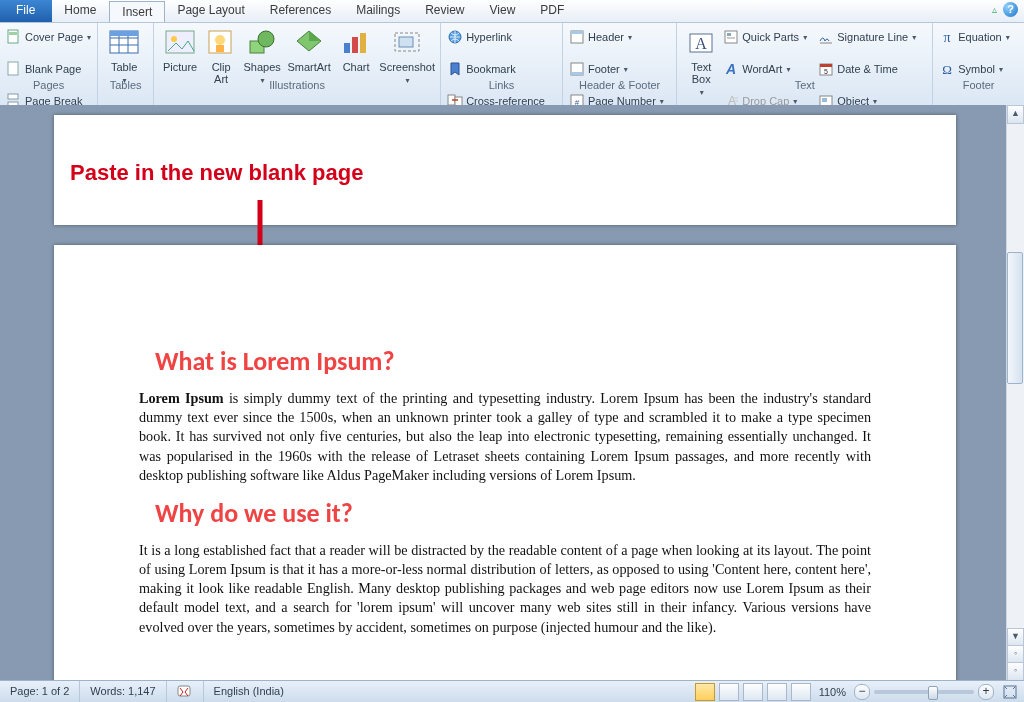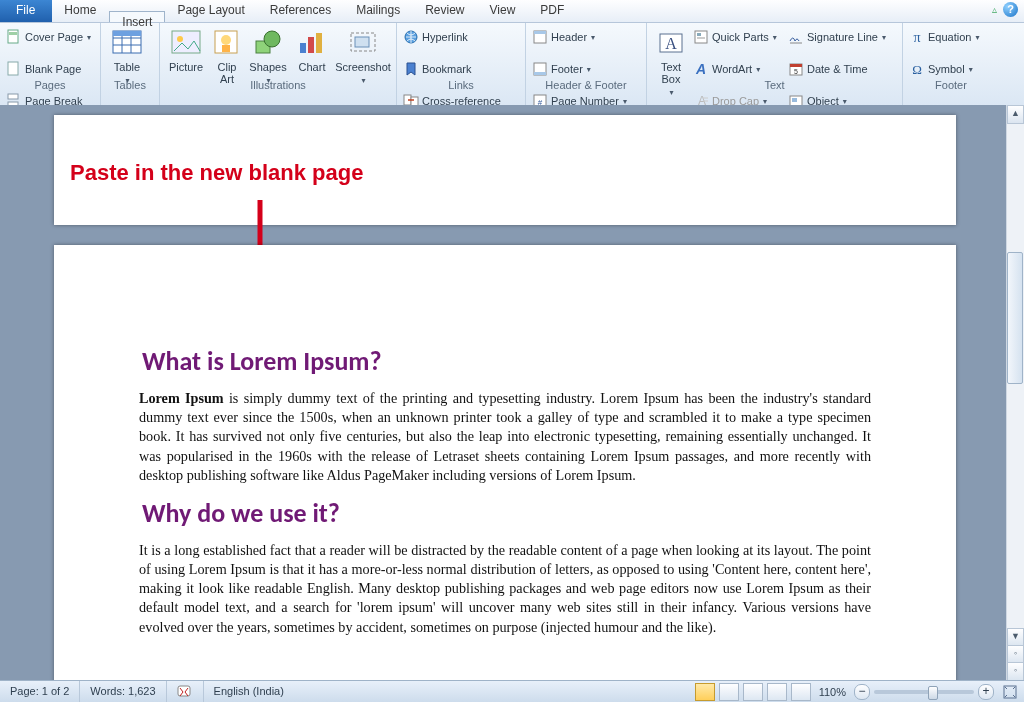--- a/index.html
+++ b/index.html
@@ -1,40 +1,40 @@
 <!DOCTYPE html>
 <html><head>
 <meta charset="utf-8">
 <style>
 html,body{margin:0;padding:0;font-family:"Segoe UI",Tahoma,sans-serif;font-size:12px;background:#fff;overflow:hidden;width:1024px;height:702px}
 .tabbar{display:flex;align-items:stretch;height:22px;background:linear-gradient(#fefeff,#e7eef7);border-bottom:1px solid #b6c6da;position:relative}
 .tab{padding:3px 12px 0;color:#3b3b3b;cursor:default;border-right:1px solid transparent}
 .tab.file{background:linear-gradient(#3c86d3,#2060ad);color:#fff;border-radius:0;padding-left:16px;padding-right:16px}
-.tab.active{background:#f5f9fd;border-left:1px solid #9fb4cb;border-right:1px solid #9fb4cb;border-top:1px solid #9fb4cb;margin-top:11px;position:relative;z-index:2}
+.tab.active{background:#f5f9fd;border-left:1px solid #9fb4cb;border-right:1px solid #9fb4cb;border-top:1px solid #9fb4cb;margin-top:1px;position:relative;z-index:2}
 .helpicons{position:absolute;right:6px;top:2px;display:flex;gap:6px;align-items:center}
 .minimize-ribbon{color:#4a6;font-size:10px}
 .help-circle{width:15px;height:15px;border-radius:50%;background:radial-gradient(circle at 30% 30%,#8fd0ff,#1c74c8);color:#fff;text-align:center;line-height:15px;font-size:11px;font-weight:bold}
 .ribbon{display:flex;height:82px;background:linear-gradient(#f5f9fd,#dbe7f4);border-bottom:1px solid #a7b8cd;font-size:11px;color:#31404f}
 .group{display:flex;flex-direction:column;padding:2px 4px 0;border-right:1px solid #c2d2e3;position:relative}
 .group-title{position:absolute;bottom:14px;left:0;right:0;text-align:center;color:#5a6b7d;font-size:11px}
 .stack{display:flex;flex-direction:column;gap:12px;padding-top:2px}
 .row{display:flex;align-items:center;gap:3px;white-space:nowrap;height:20px;padding:0 2px}
 .row.dim{color:#9a9a9a}
 .bigbtn{display:flex;flex-direction:column;align-items:center;justify-content:flex-start;width:44px;padding-top:2px;gap:2px}
 .bigbtn .ic{width:32px;height:32px;display:flex;align-items:center;justify-content:center}
 .bigbtn span{line-height:12px;text-align:center}
 .ic-small{width:16px;height:16px;display:inline-flex;align-items:center;justify-content:center}
 .dd{font-size:8px;color:#4a5a6c;margin-left:1px}
 .docarea{position:absolute;top:105px;left:0;right:0;bottom:21px;background:#879ab1;overflow:hidden}
 .page{position:absolute;left:54px;width:902px;background:#fff;box-shadow:0 0 4px rgba(0,0,0,0.4)}
 .page1{top:10px;height:110px}
 .page2{top:140px;height:520px;padding:100px 85px 0 85px;box-sizing:border-box}
 .annot-text{position:absolute;left:70px;top:55px;color:#d4001a;font-weight:bold;font-size:22px;font-family:"Segoe UI",Arial,sans-serif}
 .arrow-svg{position:absolute;left:220px;top:90px}
-.doc-h{font-family:Calibri,Arial,sans-serif;font-size:26px;color:#701a75;margin:0 3px 12px}
+.doc-h{font-family:Calibri,Arial,sans-serif;font-size:26px;color:#ef4444;margin:0 16px 12px}
 .doc-p{font-family:Liberation Serif, serif;font-size:14.2px;color:#111;text-align:justify;margin:0 0 12px;line-height:1.35}
 .scroll-v{position:absolute;top:105px;right:0;bottom:21px;width:17px;background:#eef2f7;border-left:1px solid #cfd8e3}
 .scroll-v .btn{height:17px;background:linear-gradient(#fefeff,#dbe5f0);border:1px solid #b8c6d6;text-align:center;font-size:9px;line-height:15px;color:#4b5b6c}
 .scroll-v .track{position:absolute;top:17px;bottom:52px;left:0;right:0}
 .scroll-v .thumb{position:absolute;right:1px;width:14px;background:linear-gradient(90deg,#f2f6fb,#d5e2f0);border:1px solid #9fb3c8;border-radius:2px}
 .statusbar{position:absolute;bottom:0;left:0;right:0;height:21px;background:linear-gradient(#e8f0fa,#cddcec);border-top:1px solid #9fb3c8;display:flex;align-items:center;font-size:11px;color:#2f3f4f}
 .status-cell{padding:0 10px;border-right:1px solid #b8c8da;height:21px;line-height:21px}
 .status-right{margin-left:auto;display:flex;align-items:center;gap:4px;padding-right:6px}
 .viewbtn{width:18px;height:16px;border:1px solid #a8b8ca;background:linear-gradient(#fefeff,#dde7f2)}
 .viewbtn.active{background:linear-gradient(#ffe9a8,#ffcf5a);border-color:#c69b2e}
@@ -141,20 +141,29 @@
       <div class="bigbtn">
         <span class="ic">
             <svg width="32" height="32">
               <rect x="4" y="14" width="14" height="12" fill="#8fd37a" stroke="#4a8040"></rect>
               <circle cx="20" cy="12" r="8" fill="#6fb860" stroke="#3a7030"></circle>
             </svg>
           </span>
         <span>Shapes</span>
           <span class="dd">▾</span>
       </div>
+      <div class="bigbtn" style="width:50px">
+        <span class="ic">
+            <svg width="32" height="32">
+              <polygon points="16,4 28,14 16,24 4,14" fill="#7fc66f" stroke="#4a8040"></polygon>
+              <polygon points="16,4 28,14 16,14" fill="#5aa84a"></polygon>
+            </svg>
+          </span>
+        <span>SmartArt</span>
+      </div>
       <div class="bigbtn">
         <span class="ic">
             <svg width="32" height="32">
               <rect x="4" y="16" width="6" height="10" fill="#4a80d0"></rect>
               <rect x="12" y="10" width="6" height="16" fill="#d24a4a"></rect>
               <rect x="20" y="6" width="6" height="20" fill="#e0b040"></rect>
             </svg>
           </span>
         <span>Chart</span>
       </div>
@@ -371,21 +380,21 @@
   <div class="track">
     <div class="thumb" style="top:130px;height:130px"></div>
   </div>
   <div class="btn" style="position:absolute;bottom:34px;left:0;right:0">▼</div>
   <div class="btn" style="position:absolute;bottom:17px;left:0;right:0">◦</div>
   <div class="btn" style="position:absolute;bottom:0;left:0;right:0">◦</div>
 </div>
 
 <div class="statusbar">
   <div class="status-cell">Page: 1 of 2</div>
-  <div class="status-cell">Words: 1,623</div>
+  <div class="status-cell">Words: 1,147</div>
   <div class="status-cell">
     <svg width="16" height="14" style="vertical-align:-3px">
         <rect x="1" y="2" width="12" height="10" rx="2" fill="#fff" stroke="#888"></rect>
         <path d="M3 4 l3 4 l-3 4" stroke="#c02020" fill="none"></path>
         <path d="M11 4 l-3 4 l3 4" stroke="#c02020" fill="none"></path>
       </svg>
   </div>
   <div class="status-cell" style="border-right:none">English (India)</div>
   <div class="status-right">
     <div class="viewbtn active"></div>

